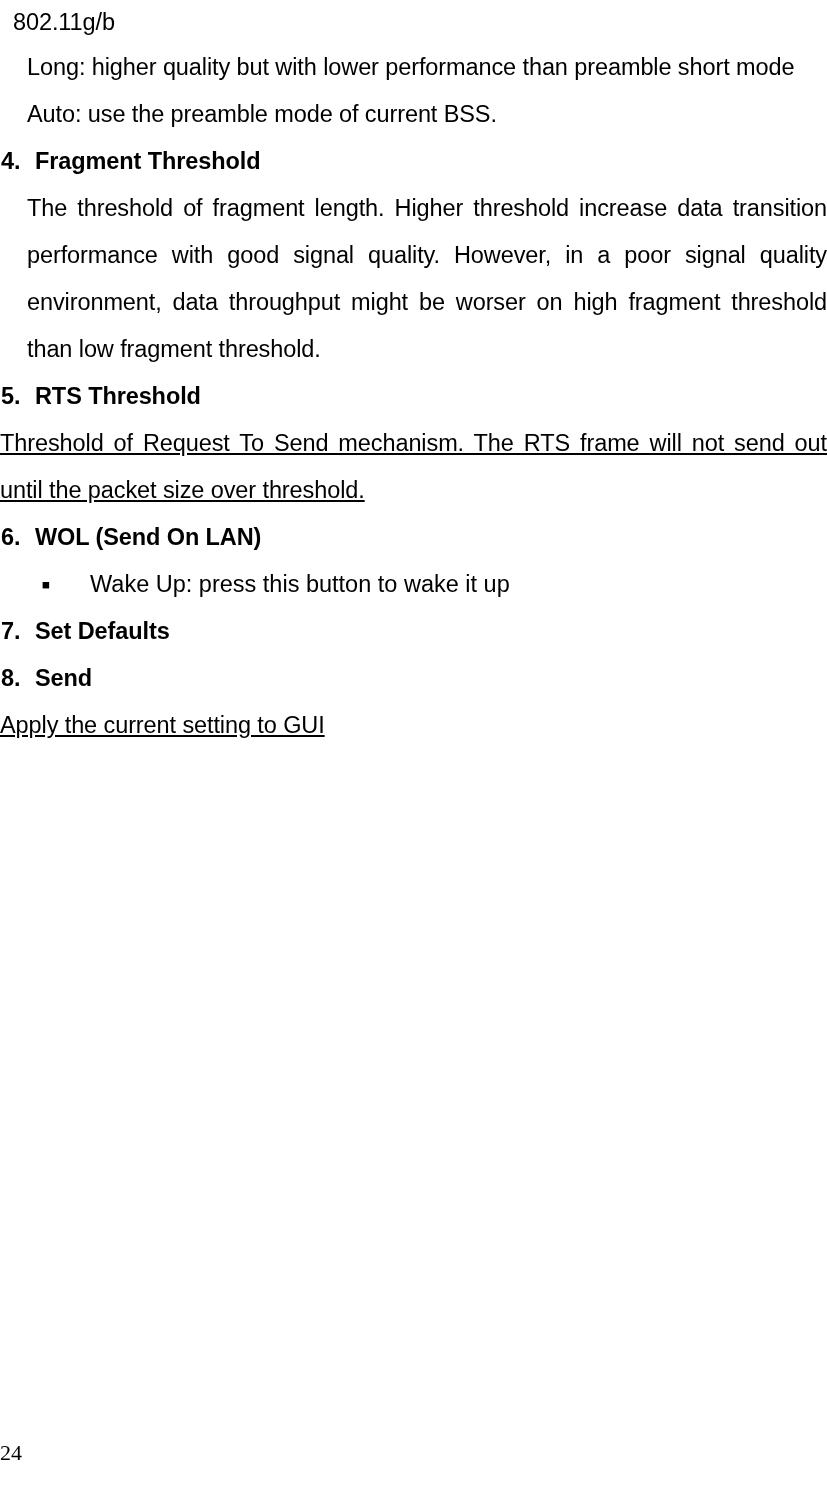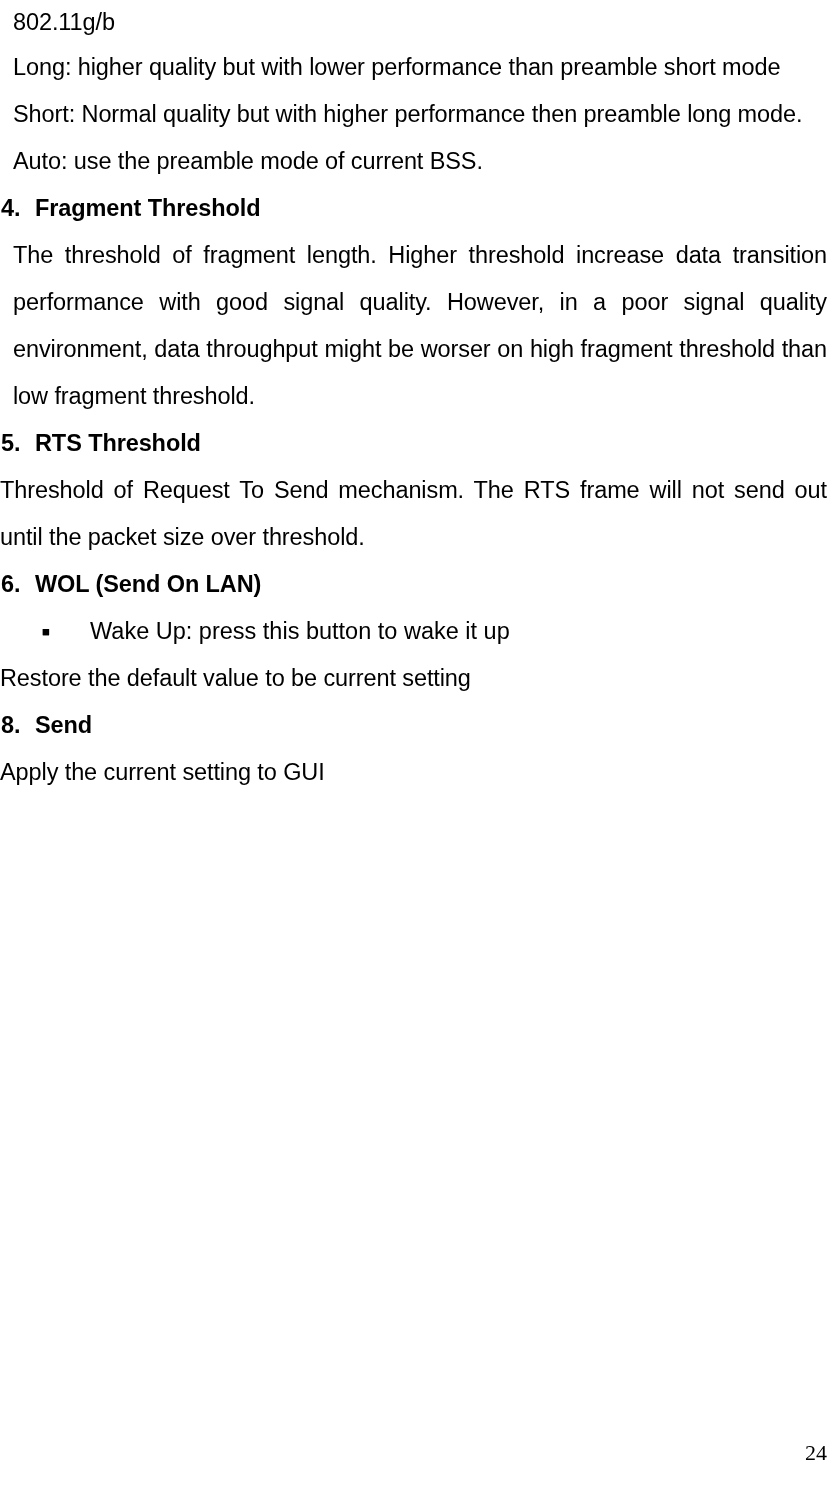--- a/index.html
+++ b/index.html
@@ -52,26 +52,27 @@
     min-width: 34px;
   }
   
   .para {
     text-align: justify;
     text-align-last: left;
     -webkit-hyphens: none;
     hyphens: none;
   }
   .para.indent {
-    padding-left: 13px;
+    padding-left: 27px;
     padding-right: 0px;
   }
   .para.flush {
     padding-left: 0px;
     padding-right: 0px;
+    text-decoration: underline;
   }
   .para.nojustify {
     text-align: left;
   }
   
   .bullets {
     list-style: none;
     margin: 0;
     padding: 0;
   }
@@ -88,55 +89,54 @@
     top: 0;
     font-size: 13px;
     line-height: 47px;
   }
   
   .footer {
     position: absolute;
     left: 0;
     right: 0;
     bottom: 22px;
-    text-align: right;
+    text-align: left;
   }
   .page-number {
     font-family: "Liberation Serif", serif;
     font-size: 22px;
     line-height: 24px;
     display: inline-block;
   }
 </style>
 </head>
 <body>
 
 <div class="page">
   <div class="content">
 
     <div class="line continuation">802.11g/b</div>
 
     <div class="para indent">Long: higher quality but with lower performance than preamble short mode</div>
-    <div class="para indent">Short: Normal quality but with higher performance then preamble long mode.</div>
     <div class="para indent nojustify">Auto: use the preamble mode of current BSS.</div>
 
     <div class="heading"><span class="h-num">4.</span><span>Fragment Threshold</span></div>
     <div class="para indent">The threshold of fragment length. Higher threshold increase data transition performance with good signal quality. However, in a poor signal quality environment, data throughput might be worser on high fragment threshold than low fragment threshold.</div>
 
     <div class="heading"><span class="h-num">5.</span><span>RTS Threshold</span></div>
     <div class="para flush">Threshold of Request To Send mechanism. The RTS frame will not send out until the packet size over threshold.</div>
 
     <div class="heading"><span class="h-num">6.</span><span>WOL (Send On LAN)</span></div>
 
     <ul class="bullets">
       <li class="bullet-item"><span class="bullet-marker">■</span></li>
       <li class="bullet-item"><span class="bullet-marker">■</span><span>Wake Up: press this button to wake it up</span></li>
     </ul>
 
-    <div class="para flush nojustify">Restore the default value to be current setting</div>
+    <div class="heading"><span class="h-num">7.</span><span>Set Defaults</span></div>
 
     <div class="heading"><span class="h-num">8.</span><span>Send</span></div>
     <div class="para flush nojustify">Apply the current setting to GUI</div>
 
   </div>
 
   <div class="footer">
     <span class="page-number">24</span>
   </div>
 </div>

